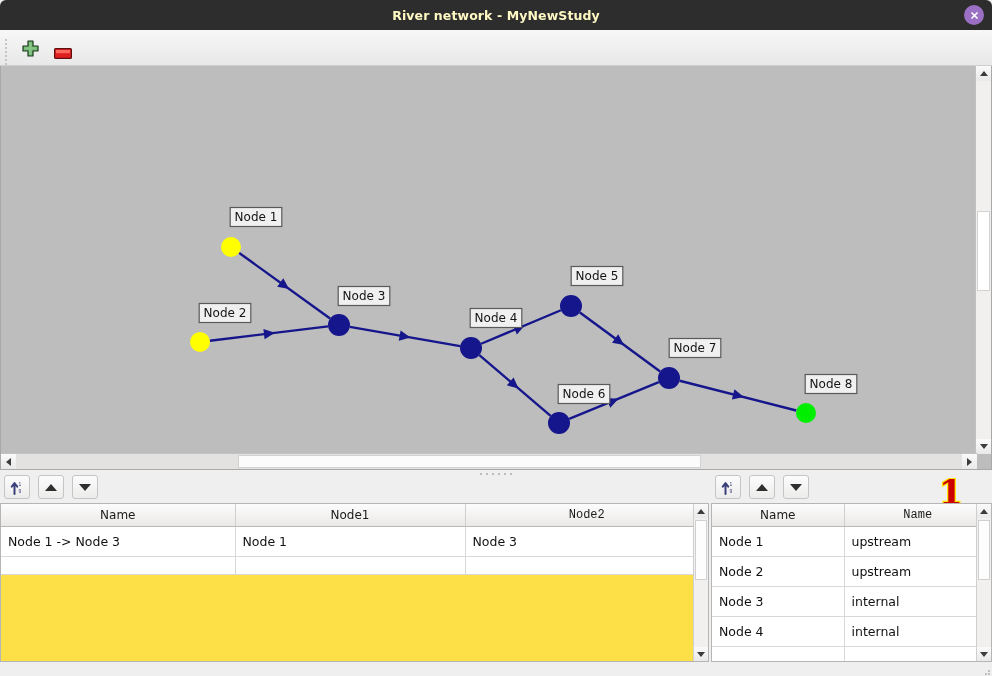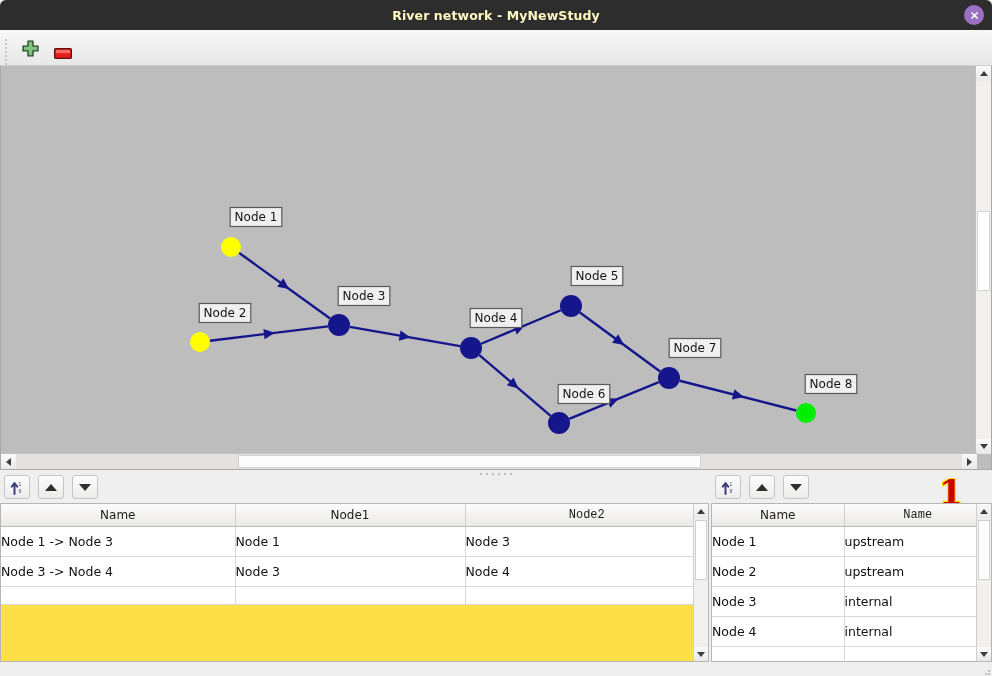--- a/index.html
+++ b/index.html
@@ -129,21 +129,21 @@
   table.grid { width:100%; border-collapse:collapse; table-layout:fixed; }
   table.grid th {
     height:22px; font-size:12px; font-weight:normal; color:#1a1a1a;
     background: linear-gradient(to bottom,#fcfcfc 0%,#f2f1f0 60%,#e9e8e7 100%);
     border-right:1px solid #cfcfcf; border-bottom:1px solid #b9b9b9;
     text-align:center;
   }
   table.grid th:last-child { border-right:none;font-family:Liberation Mono, monospace; }
   table.grid td {
     height:30px; font-size:12.5px; color:#111;
-    background:#ffffff;
+    padding-left:7px; background:#ffffff;
     border-right:1px solid #d8d8d8; border-bottom:1px solid #d8d8d8;
     white-space:nowrap; overflow:hidden;
   }
   table.grid td:last-child { border-right:none; }
   tr.empty td { height:18px; }
 
   .tbl-vscroll {
     position:absolute; right:0; top:0; width:15px; bottom:0;
     background:#f1f0ef; border-left:1px solid #cfcfcf;
   }
@@ -327,25 +327,20 @@
               <th>Node1</th>
               <th>Node2</th>
             </tr>
           </thead>
         <tbody>
             <tr>
               <td>Node 1 -&gt; Node 3</td>
               <td>Node 1</td>
               <td>Node 3</td>
             </tr>
-            <tr>
-              <td>Node 3 -&gt; Node 4</td>
-              <td>Node 3</td>
-              <td>Node 4</td>
-            </tr>
             <tr class="empty">
               <td></td>
               <td></td>
               <td></td>
             </tr>
           </tbody>
       </table>
       <div class="tbl-vscroll">
         <div class="sb-btn t">
           <span class="arrow up"></span>

